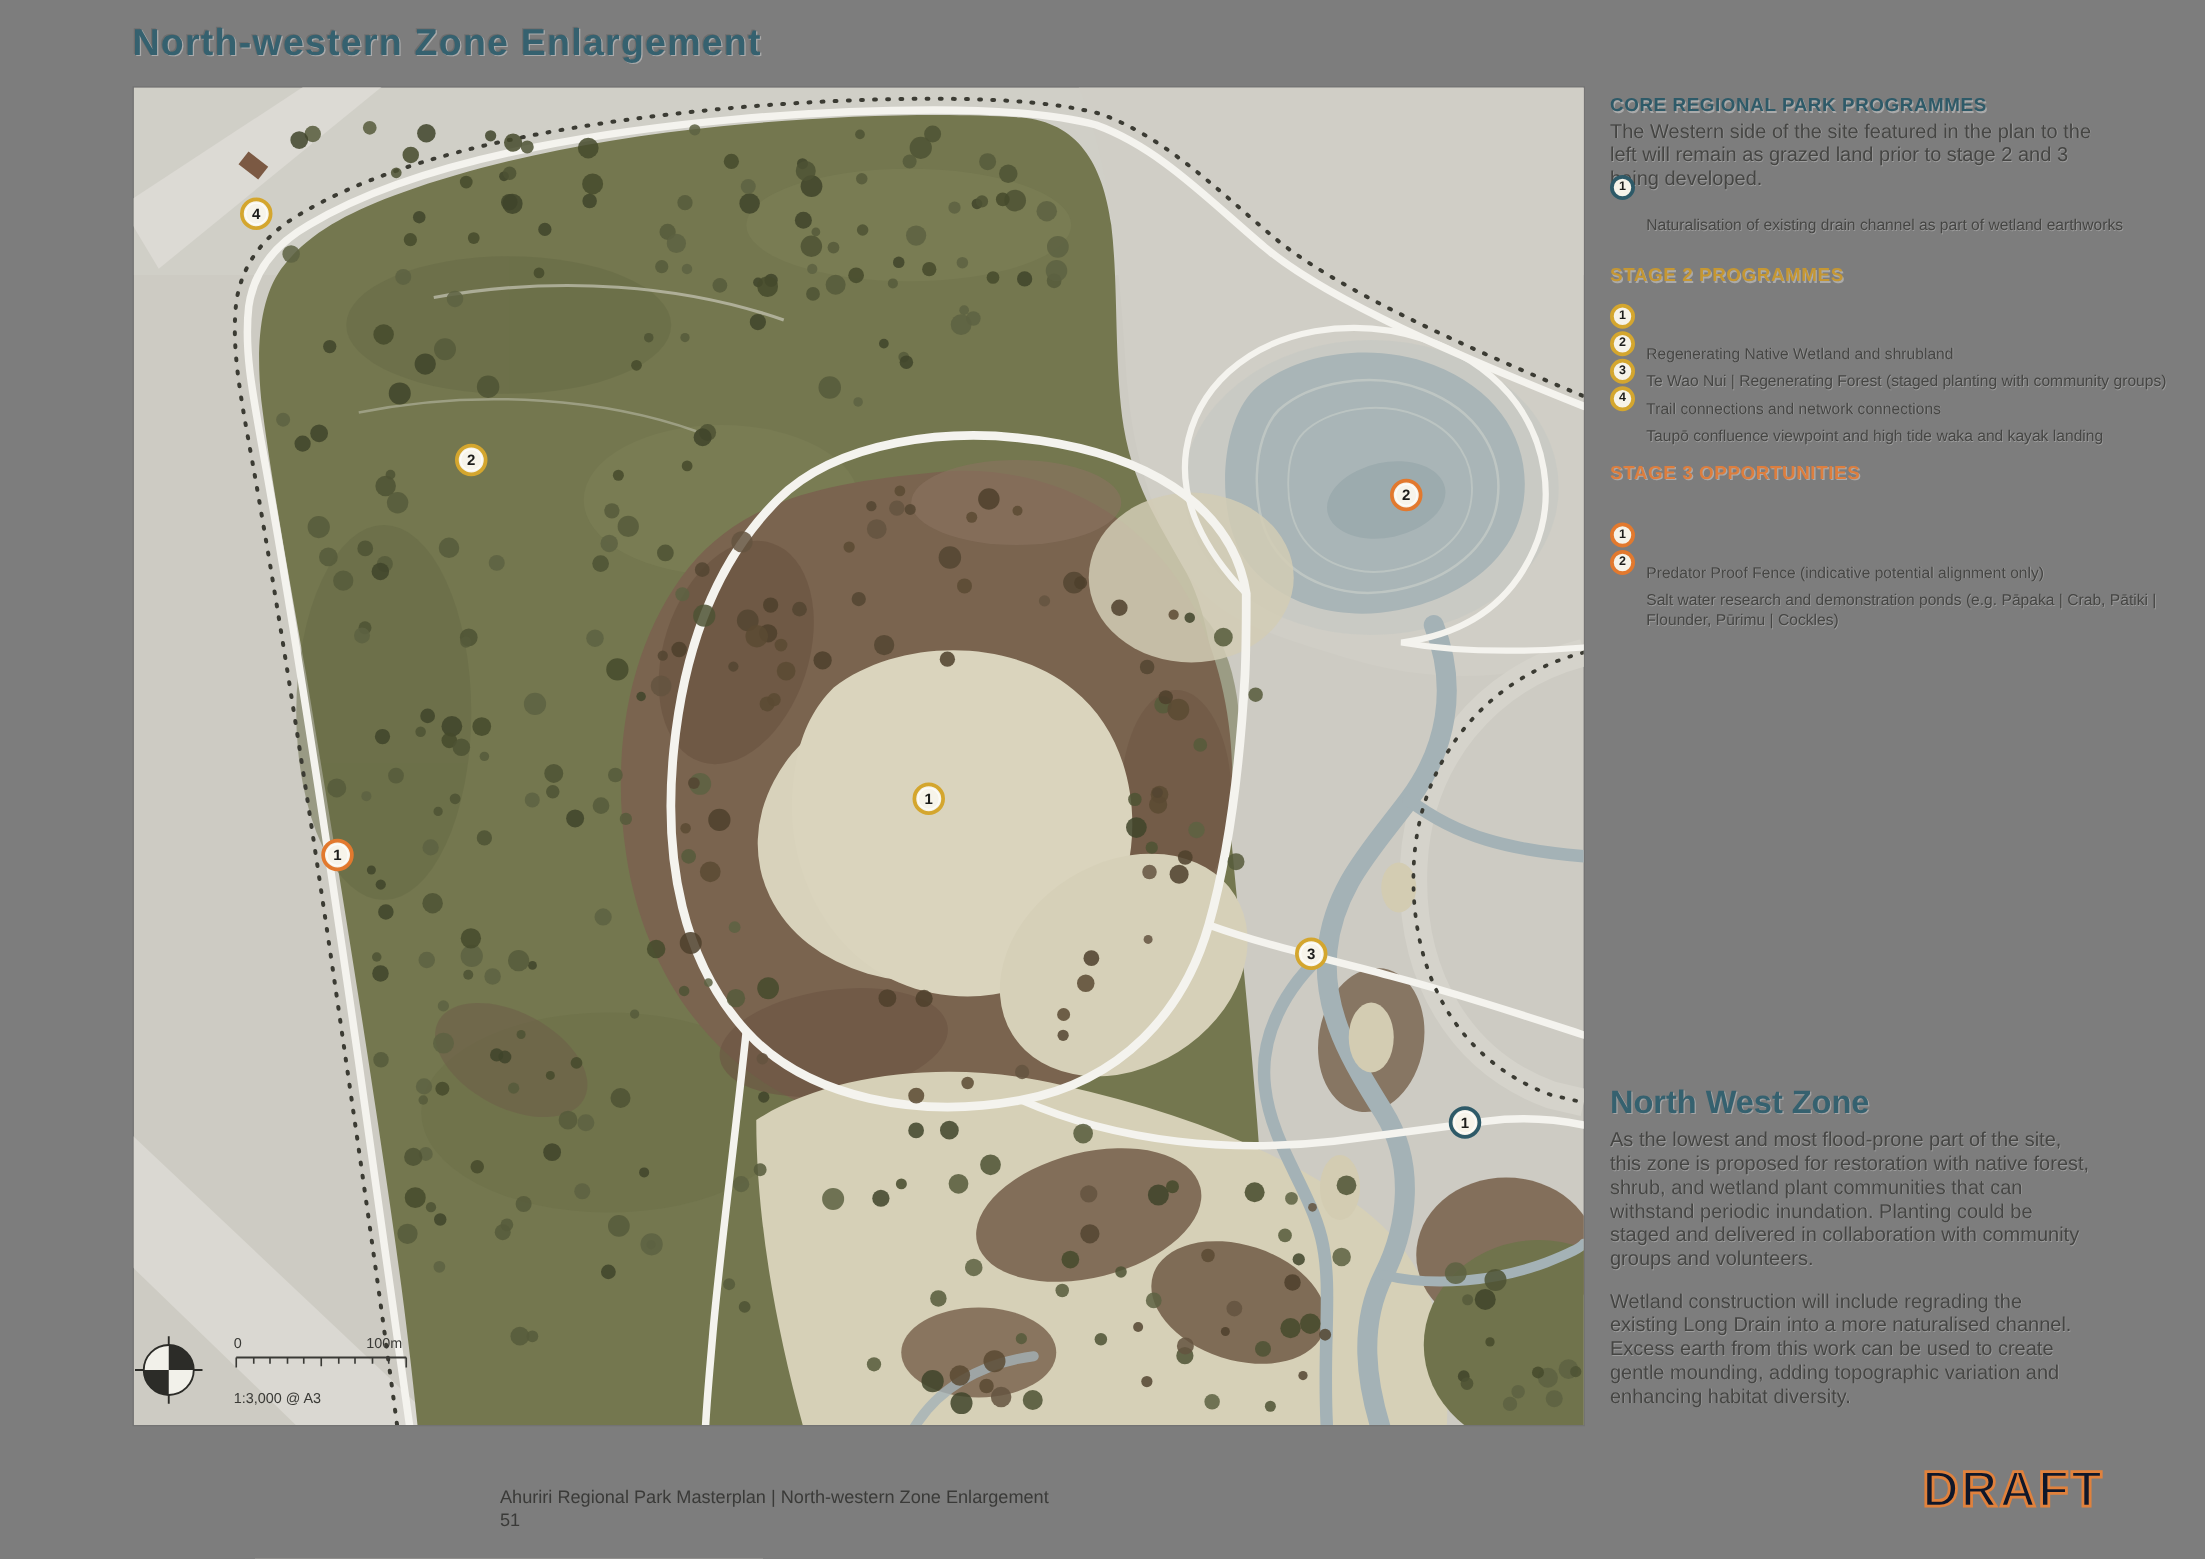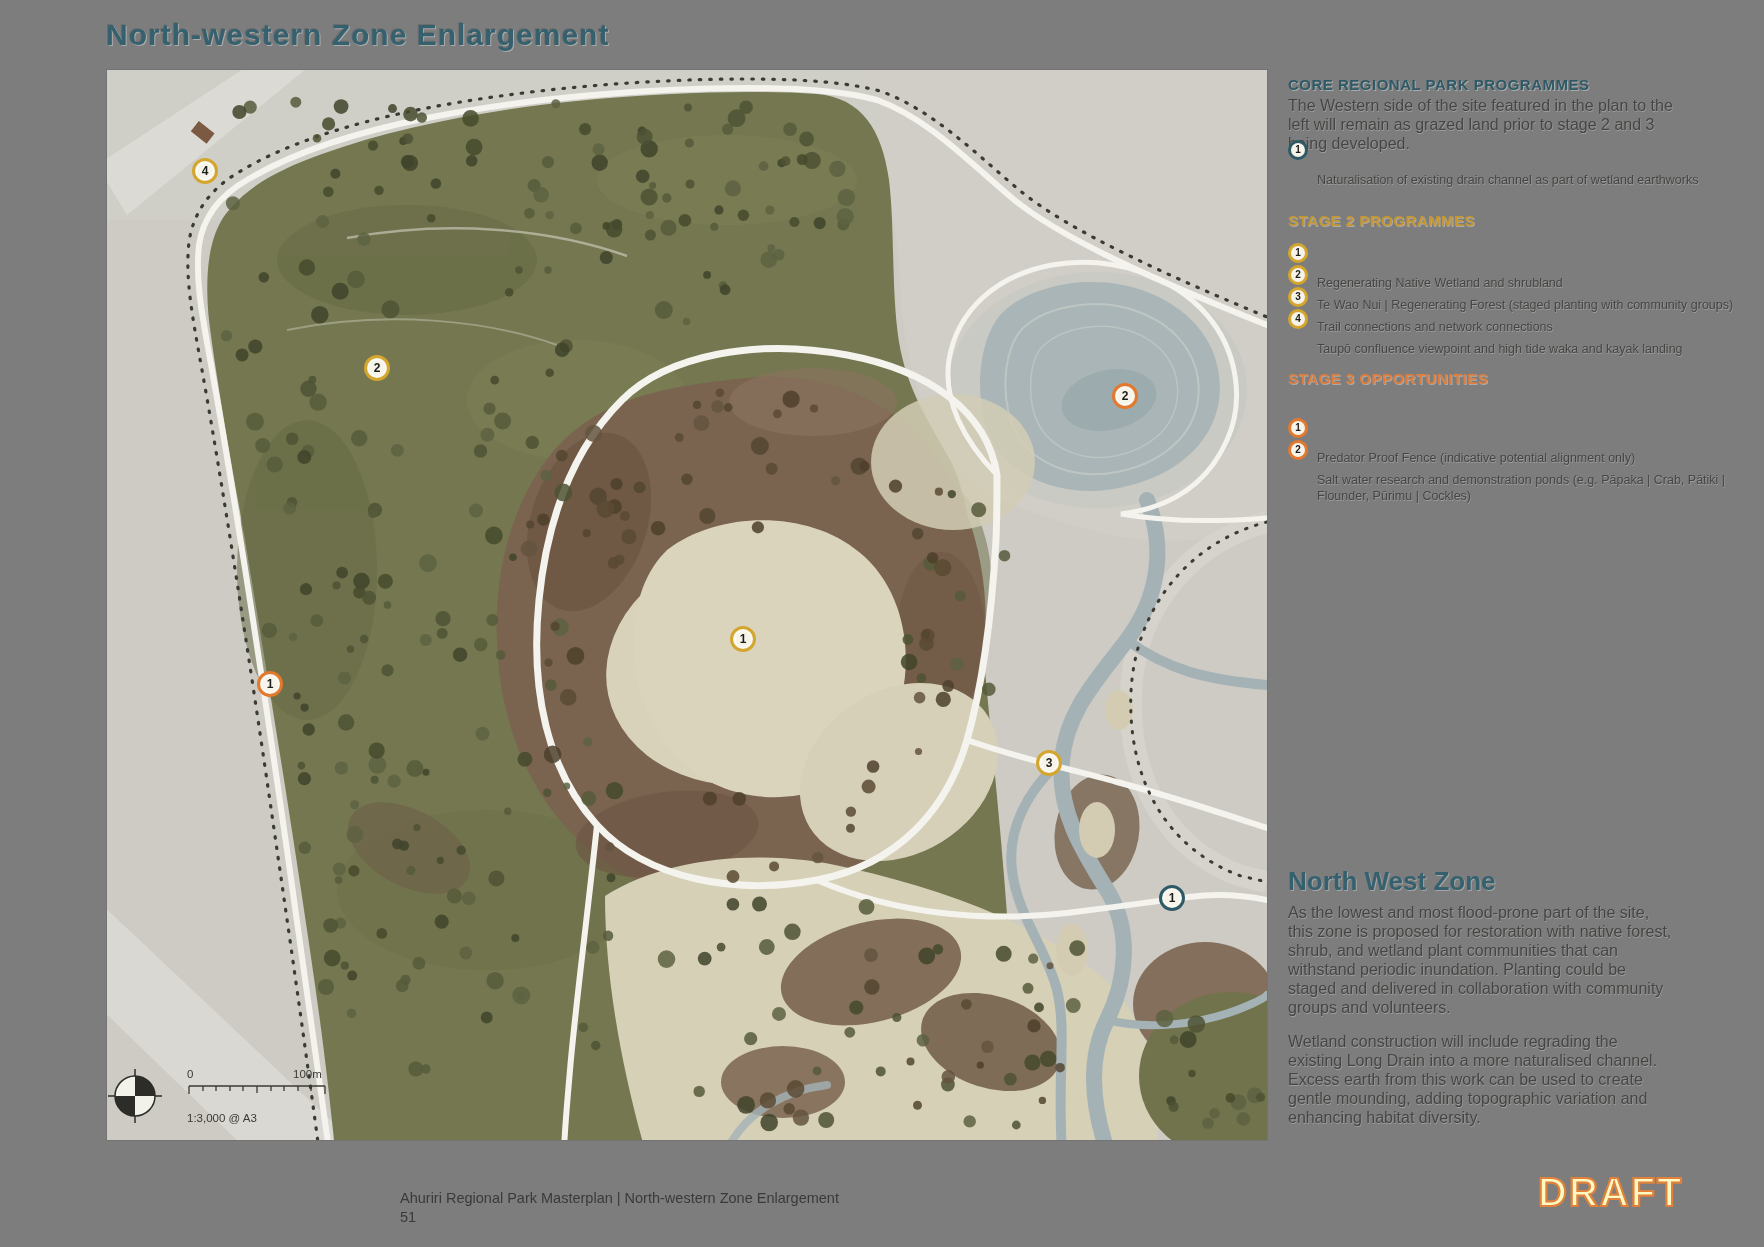--- a/index.html
+++ b/index.html
@@ -62,21 +62,21 @@
     font-size:26px;font-weight:bold;color:var(--title-teal);
     text-shadow:1px 1px 0 rgba(255,255,255,.3);
   }
   .footer{
     position:absolute;left:400px;top:1189px;width:860px;text-align:left;
     font-size:14.5px;line-height:19px;color:#3a3a38;
   }
   .draft{
     position:absolute;left:1538px;top:1170px;
     font-size:40px;font-weight:bold;letter-spacing:2px;
-    color:#fef9c3;
+    color:#0f172a;
     -webkit-text-stroke:2.2px var(--draft-orange);
   }
 </style>
 </head>
 <body>
 
 <div class="page-title">North-western Zone Enlargement</div>
 
 <div class="map-wrap">
   <svg viewBox="0 0 1160 1070" xmlns="http://www.w3.org/2000/svg">

